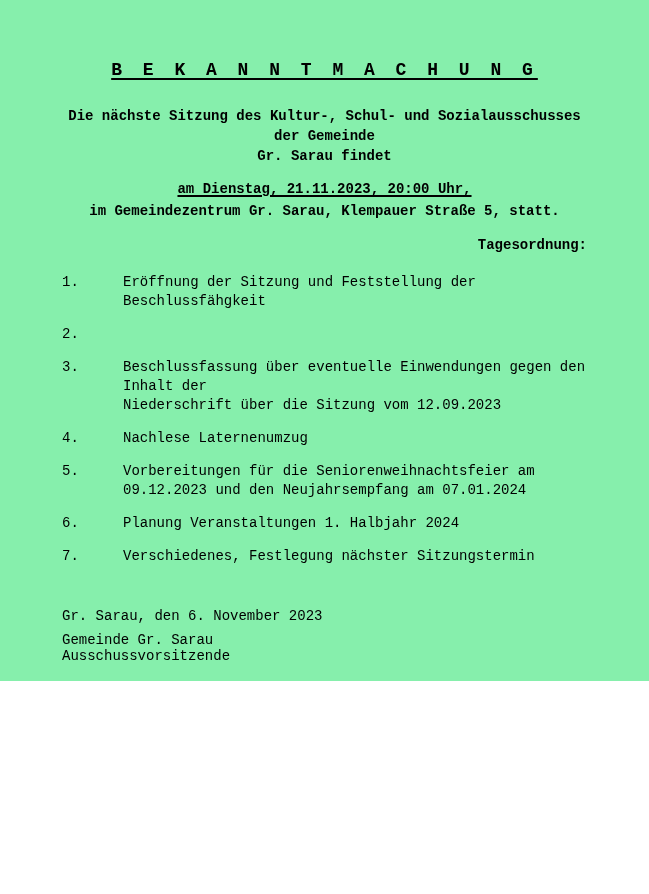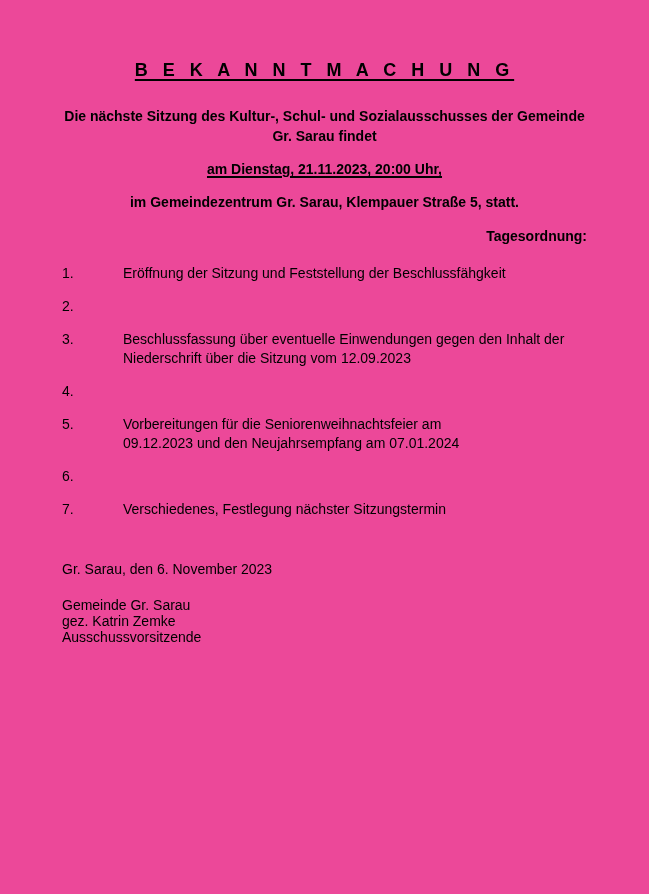--- a/index.html
+++ b/index.html
@@ -10,23 +10,24 @@
   body {
     width: 649px;
     height: 894px;
     font-family: "Liberation Sans", "DejaVu Sans", sans-serif;
     color: #000000;
     overflow: hidden;
   }
   .page {
     box-sizing: border-box;
     width: 649px;
-    height: 894px;
+    height: 681px;
     padding: 58px 62px 0 62px;
-    background: #ec4899;
+    background: #86efac;
+    font-family: Liberation Mono, monospace;
   }
   .doc-title {
     margin: 0 0 24px 0;
     font-size: 18px;
     line-height: 24px;
     font-weight: bold;
     text-align: center;
     letter-spacing: 5px;
     text-decoration: underline;
     text-decoration-thickness: 2px;
@@ -39,21 +40,21 @@
     font-size: 14px;
     line-height: 20px;
     font-weight: bold;
     text-align: center;
   }
   .intro {
     margin-bottom: 13px;
     white-space: pre-line;
   }
   .date-line {
-    margin-bottom: 13px;
+    margin-bottom: 2px;
   }
   .date-line .underlined {
     text-decoration: underline;
     text-decoration-thickness: 1.5px;
     text-underline-offset: 2px;
   }
   .location-line {
     margin-bottom: 15px;
   }
   .agenda-heading {
@@ -80,21 +81,21 @@
   .agenda-item .txt {
     flex: 1 1 auto;
     white-space: pre-line;
   }
   .closing-date {
     margin: 42px 0 0 0;
     font-size: 14px;
     line-height: 16px;
   }
   .signature-block {
-    margin: 20px 0 0 0;
+    margin: 8px 0 0 0;
     font-size: 14px;
     line-height: 16px;
   }
   .signature-block p {
     margin: 0;
   }
 </style>
 </head>
 <body>
 
@@ -119,36 +120,37 @@
     <li class="agenda-item">
       <span class="num">2.</span>
     </li>
     <li class="agenda-item">
       <span class="num">3.</span>
       <span class="txt">Beschlussfassung über eventuelle Einwendungen gegen den Inhalt der
 Niederschrift über die Sitzung vom 12.09.2023</span>
     </li>
     <li class="agenda-item">
       <span class="num">4.</span>
+      <span class="txt">Nachlese Laternenumzug</span>
     </li>
     <li class="agenda-item">
       <span class="num">5.</span>
       <span class="txt">Vorbereitungen für die Seniorenweihnachtsfeier am
 09.12.2023 und den Neujahrsempfang am 07.01.2024</span>
     </li>
     <li class="agenda-item">
       <span class="num">6.</span>
+      <span class="txt">Planung Veranstaltungen 1. Halbjahr 2024</span>
     </li>
     <li class="agenda-item">
       <span class="num">7.</span>
       <span class="txt">Verschiedenes, Festlegung nächster Sitzungstermin</span>
     </li>
   </ol>
 
   <p class="closing-date">Gr. Sarau, den 6. November 2023</p>
 
   <div class="signature-block">
     <p>Gemeinde Gr. Sarau</p>
-    <p>gez. Katrin Zemke</p>
     <p>Ausschussvorsitzende</p>
   </div>
 
 </div>
 
 </body></html>

